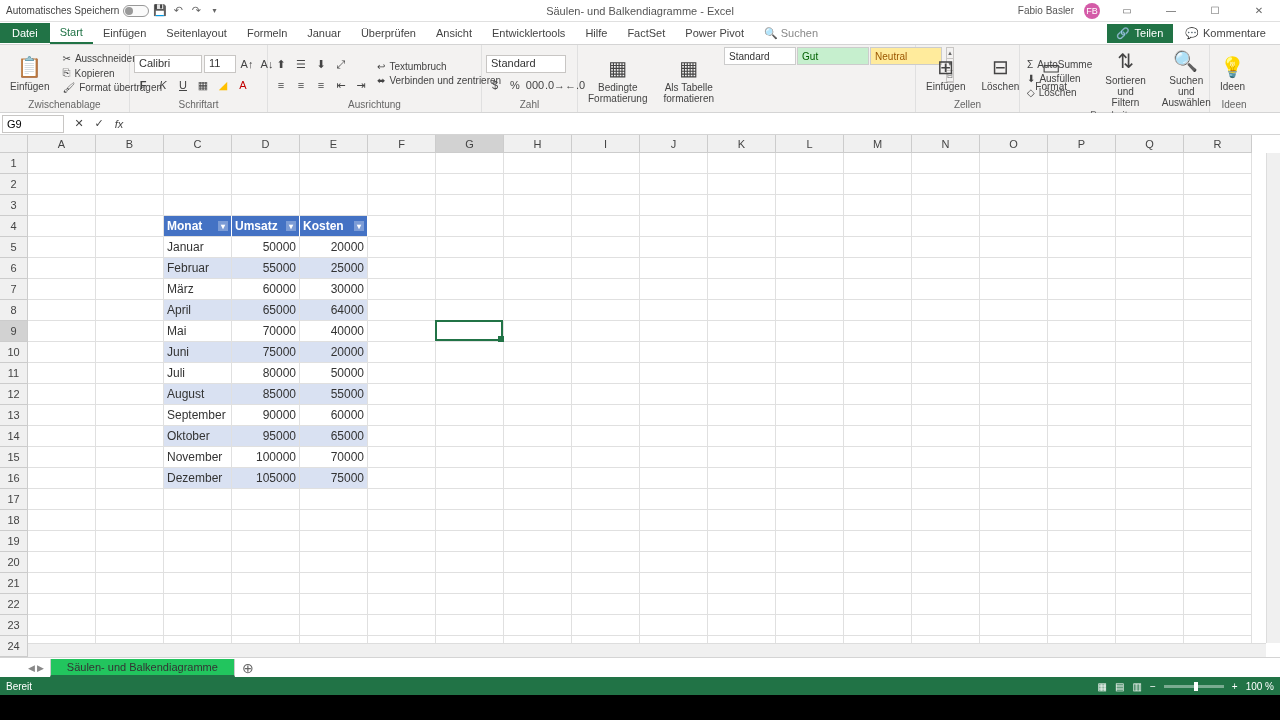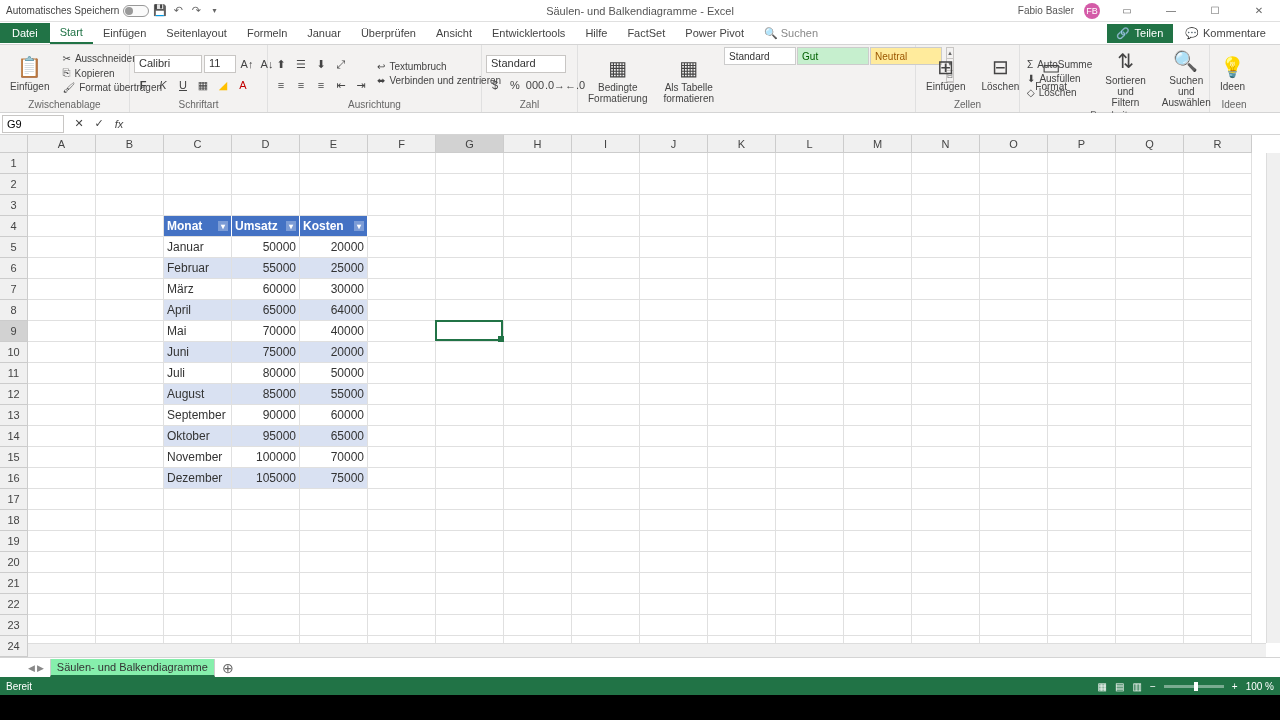--- a/index.html
+++ b/index.html
@@ -65,21 +65,21 @@
 .thdr{background:#4472c4;color:#fff;font-weight:600;display:flex;align-items:center;justify-content:space-between;border-right:1px solid #fff}
 .tfilter{font-size:8px;color:#fff;background:rgba(255,255,255,0.3);width:10px;height:10px;display:flex;align-items:center;justify-content:center}
 .band0{background:#fff}
 .band1{background:#d9e1f2}
 .selection{position:absolute;border:2px solid #217346;pointer-events:none;z-index:5}
 .fill-handle{position:absolute;right:-3px;bottom:-3px;width:6px;height:6px;background:#217346}
 .vscroll{position:absolute;right:0;top:18px;bottom:14px;width:14px;background:#f0f0f0;border-left:1px solid #ddd}
 .hscroll{position:absolute;left:28px;right:14px;bottom:0;height:14px;background:#f0f0f0;border-top:1px solid #ddd}
 .sheet-tabs{height:20px;background:#fff;display:flex;align-items:center;border-top:1px solid #d4d4d4;padding-left:28px}
 .sheet-nav{display:flex;gap:2px;color:#888;font-size:9px;padding-right:6px}
-.sheet-tab{padding:2px 6px;font-size:11px;border:1px solid #ccc;border-top:none;background:#86efac;border-bottom:2px solid #217346}
+.sheet-tab{padding:2px 16px;font-size:11px;border:1px solid #ccc;border-top:none;background:#22c55e;border-bottom:2px solid #217346}
 .sheet-add{width:18px;height:18px;display:flex;align-items:center;justify-content:center;color:#666;margin-left:4px;font-size:14px}
 .statusbar{height:18px;background:#217346;color:#fff;display:flex;align-items:center;font-size:10px;padding:0 6px}
 .status-right{margin-left:auto;display:flex;align-items:center;gap:8px}
 .zoom-slider{width:60px;height:3px;background:rgba(255,255,255,0.4);position:relative}
 .zoom-thumb{position:absolute;left:50%;top:-3px;width:4px;height:9px;background:#fff}
 </style>
 </head>
 <body>
 
 <div class="window">

